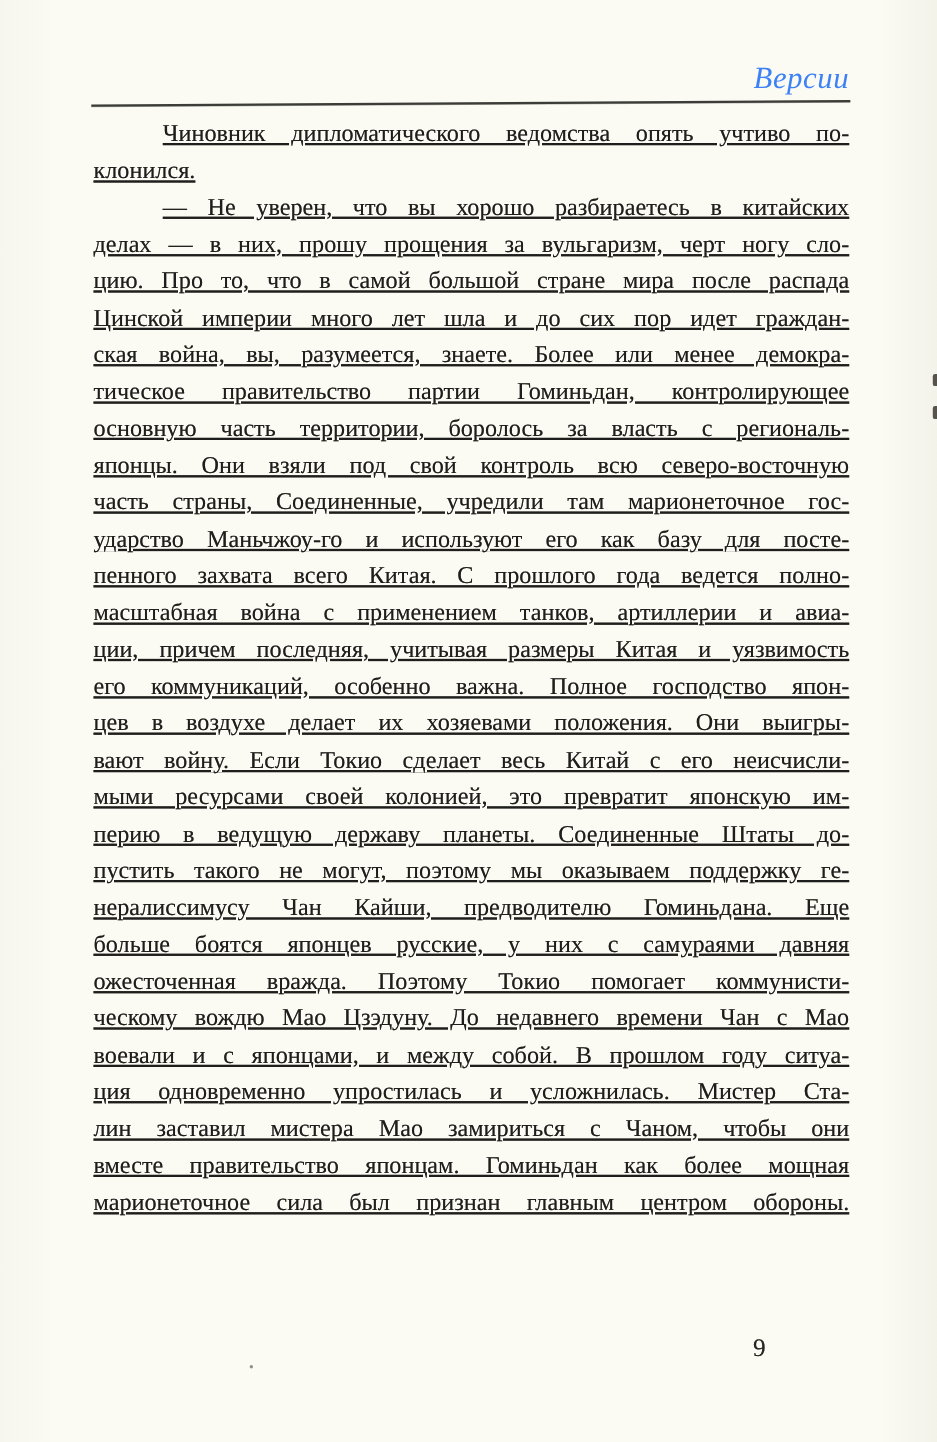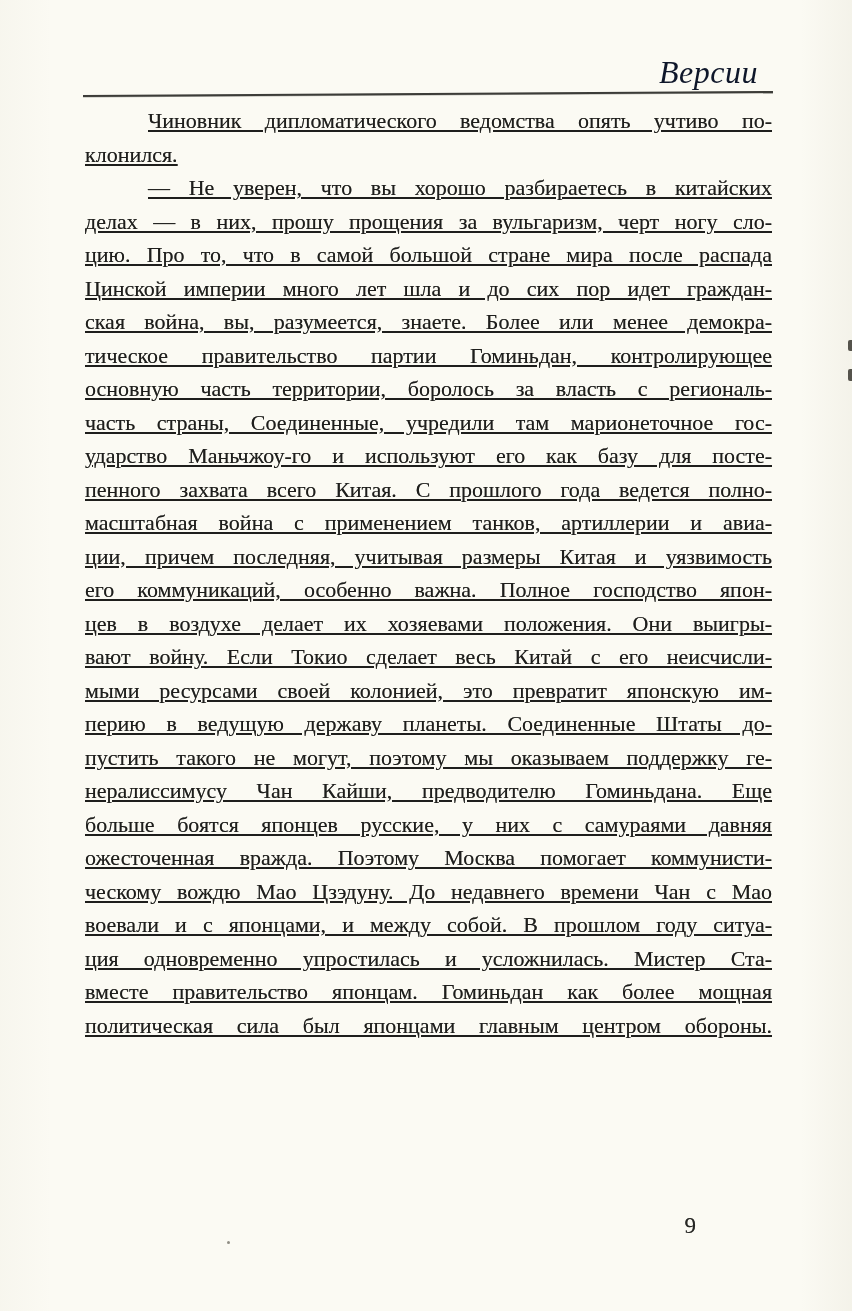--- a/index.html
+++ b/index.html
@@ -17,25 +17,25 @@
     position: relative;
     background: var(--bg);
     background-image: linear-gradient(90deg, rgba(240,238,228,0.35) 0%, rgba(255,255,252,0) 6%, rgba(255,255,252,0) 94%, rgba(235,233,222,0.45) 100%);
     font-family: "Liberation Serif", "DejaVu Serif", serif;
     color: var(--ink);
     overflow: hidden;
   }
   .running-title {
     position: absolute;
     top: 57px;
-    right: 94px;
+    right: 80px;
     font-style: italic;
-    font-size: 32px;
+    font-size: 28px;
     line-height: 30px;
-    color: #0f172a;
+    color: #3b82f6;
     letter-spacing: 0.5px;
   }
   .header-rule {
     position: absolute;
     top: 93px;
     left: 83px;
     width: 690px;
     height: 2px;
     background: var(--rule);
     transform: rotate(-0.35deg);
@@ -103,38 +103,40 @@
 <div class="page-body">
     <div class="line indent">Чиновник дипломатического ведомства опять учтиво по-</div>
     <div class="line flush">клонился.</div>
     <div class="line indent">— Не уверен, что вы хорошо разбираетесь в китайских</div>
     <div class="line">делах — в них, прошу прощения за вульгаризм, черт ногу сло-</div>
     <div class="line">цию. Про то, что в самой большой стране мира после распада</div>
     <div class="line">Цинской империи много лет шла и до сих пор идет граждан-</div>
     <div class="line">ская война, вы, разумеется, знаете. Более или менее демокра-</div>
     <div class="line">тическое правительство партии Гоминьдан, контролирующее</div>
     <div class="line">основную часть территории, боролось за власть с региональ-</div>
+    <div class="line">японцы. Они взяли под свой контроль всю северо-восточную</div>
     <div class="line">часть страны, Соединенные, учредили там марионеточное гос-</div>
     <div class="line">ударство Маньчжоу-го и используют его как базу для посте-</div>
     <div class="line">пенного захвата всего Китая. С прошлого года ведется полно-</div>
     <div class="line">масштабная война с применением танков, артиллерии и авиа-</div>
     <div class="line">ции, причем последняя, учитывая размеры Китая и уязвимость</div>
     <div class="line">его коммуникаций, особенно важна. Полное господство япон-</div>
     <div class="line">цев в воздухе делает их хозяевами положения. Они выигры-</div>
     <div class="line">вают войну. Если Токио сделает весь Китай с его неисчисли-</div>
     <div class="line">мыми ресурсами своей колонией, это превратит японскую им-</div>
     <div class="line">перию в ведущую державу планеты. Соединенные Штаты до-</div>
     <div class="line">пустить такого не могут, поэтому мы оказываем поддержку ге-</div>
     <div class="line">нералиссимусу Чан Кайши, предводителю Гоминьдана. Еще</div>
     <div class="line">больше боятся японцев русские, у них с самураями давняя</div>
-    <div class="line">ожесточенная вражда. Поэтому Москва помогает коммунисти-</div>
+    <div class="line">ожесточенная вражда. Поэтому Токио помогает коммунисти-</div>
     <div class="line">ческому вождю Мао Цзэдуну. До недавнего времени Чан с Мао</div>
     <div class="line">воевали и с японцами, и между собой. В прошлом году ситуа-</div>
     <div class="line">ция одновременно упростилась и усложнилась. Мистер Ста-</div>
+    <div class="line">лин заставил мистера Мао замириться с Чаном, чтобы они</div>
     <div class="line">вместе правительство японцам. Гоминьдан как более мощная</div>
-    <div class="line">политическая сила был японцами главным центром обороны.</div>
+    <div class="line">марионеточное сила был признан главным центром обороны.</div>
   </div>
 
 <div class="page-number">9</div>
 
 <div class="scan-speck"></div>
 <div class="edge-mark m1"></div>
 <div class="edge-mark m2"></div>
 
 </body></html>

